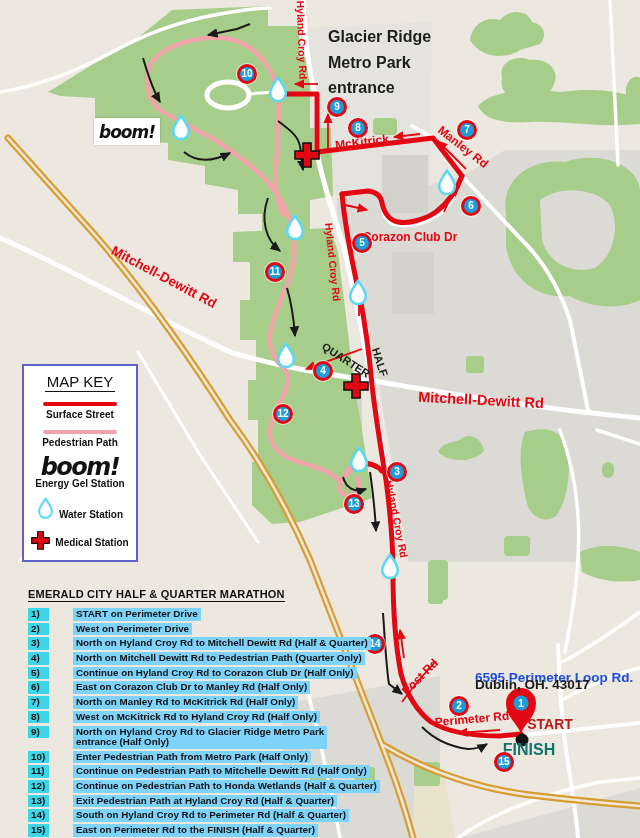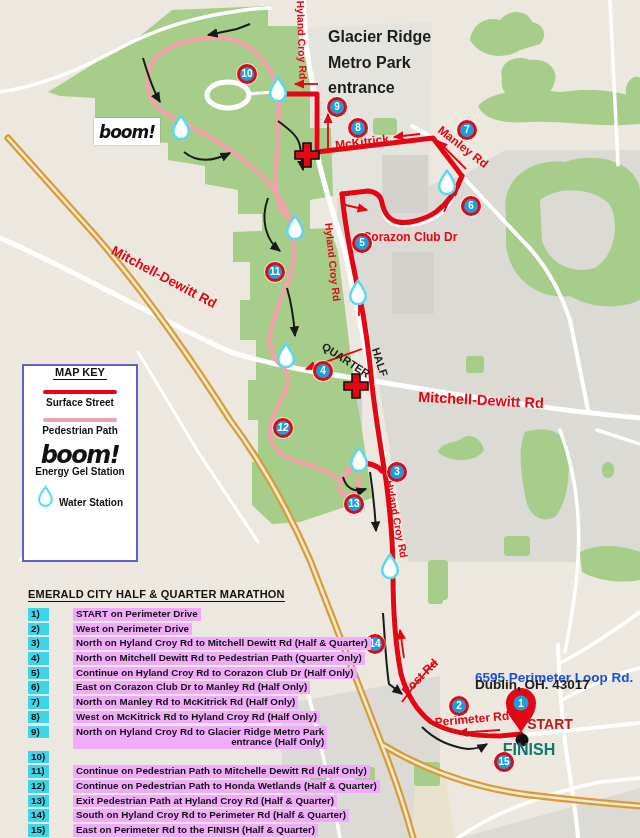--- a/index.html
+++ b/index.html
@@ -17,38 +17,38 @@
   
   .water,.med{position:absolute;transform:translate(-50%,-50%);}
   
   .boom-box{position:absolute;left:94px;top:118px;width:66px;height:27px;background:#fff;
       display:flex;align-items:center;justify-content:center;box-shadow:0 0 2px rgba(0,0,0,.25);}
   .boom-text{font-family:"DejaVu Sans",sans-serif;font-style:italic;font-weight:bold;
       letter-spacing:-1px;color:#111;font-size:17px;}
   
   .key{position:absolute;left:22px;top:364px;width:112px;height:194px;background:#fff;
       border:2px solid #5f62c9;display:flex;flex-direction:column;align-items:center;}
-  .key-title{font-size:11px;font-weight:bold;color:#111;
+  .key-title{font-size:15px;font-weight:normal;color:#111;margin-top:7px;
       border-bottom:1.5px solid #111;padding:0 2px 1px;}
   .key-line{width:74px;height:4px;border-radius:2px;margin-top:10px;}
   .key-line.red{background:#e30613;}
   .key-line.pink{background:#f0a3a8;}
   .key-label{font-size:10px;font-weight:bold;color:#111;margin-top:3px;}
   .key-boom{font-family:"DejaVu Sans",sans-serif;font-style:italic;font-weight:bold;
       letter-spacing:-1.5px;font-size:24px;color:#111;margin-top:8px;line-height:22px;}
   .key-row{display:flex;align-items:center;gap:5px;margin-top:8px;}
   
   .dirs{position:absolute;left:28px;top:584px;width:410px;}
   .dirs-title{font-size:11px;font-weight:bold;color:#111;letter-spacing:.2px;
       border-bottom:1.5px solid #111;display:inline-block;padding-bottom:1px;margin-bottom:6px;}
   .dir-row{display:flex;align-items:flex-start;margin-bottom:2.2px;
       font-size:9.8px;line-height:10.5px;font-weight:bold;color:#111;}
   .dir-num{flex:0 0 15px;background:#3fd5e9;padding:1px 3px;margin-right:24px;}
-  .dir-text{background:#f0abfc;padding:1px 3px;white-space:pre-line;
-      -webkit-box-decoration-break:clone;box-decoration-break:clone;text-align:right;}
+  .dir-text{background:#7dd3fc;padding:1px 3px;white-space:pre-line;
+      -webkit-box-decoration-break:clone;box-decoration-break:clone;}
 </style>
 </head>
 <body>
 
 <div id="stage">
 
   <svg id="basemap" width="640" height="838" viewBox="0 0 640 838">
     <defs>
       <marker id="ra" viewBox="0 0 10 10" refX="8" refY="5" markerWidth="6.5" markerHeight="6.5" orient="auto-start-reverse">
         <path d="M0,1 L9,5 L0,9 Z" fill="#e30613"></path>
@@ -224,21 +224,21 @@
       <div class="wp" style="left: 459px; top: 706px;">2</div>
       <div class="wp" style="left: 397px; top: 472px;">3</div>
       <div class="wp" style="left: 323px; top: 371px;">4</div>
       <div class="wp" style="left: 362px; top: 243px;">5</div>
       <div class="wp" style="left: 471px; top: 206px;">6</div>
       <div class="wp" style="left: 467px; top: 130px;">7</div>
       <div class="wp" style="left: 358px; top: 128px;">8</div>
       <div class="wp" style="left: 337px; top: 107px;">9</div>
       <div class="wp" style="left: 239px; top: 74px; margin-left: 8px;">10</div>
       <div class="wp" style="left: 275px; top: 272px;">11</div>
-      <div class="wp" style="left: 283px; top: 428px; font-style: italic;">12</div>
+      <div class="wp" style="left: 283px; top: 414px;">12</div>
       <div class="wp" style="left: 354px; top: 504px;">13</div>
       <div class="wp" style="left: 375px; top: 644px;">14</div>
       <div class="wp" style="left: 504px; top: 762px;">15</div>
     </div>
 
   <div class="key">
     <div class="key-title">MAP KEY</div>
     <div class="key-line red"></div>
     <div class="key-label">Surface Street</div>
     <div class="key-line pink"></div>
@@ -246,20 +246,28 @@
     <div class="key-boom">boom!</div>
     <div class="key-label" style="margin-top:0;">Energy Gel Station</div>
     <div class="key-row">
       <span>
         <svg viewBox="0 0 24 30" width="17" height="22">
             <path d="M12 2 C12 2 3 14 3 20 a9 9 0 0 0 18 0 C21 14 12 2 12 2 Z" fill="#fff" stroke="#5cd9f2" stroke-width="3"></path>
           </svg>
       </span>
       <span class="key-label" style="margin-top:9px;">Water Station</span>
     </div>
+    <div class="key-row">
+      <span>
+        <svg viewBox="0 0 26 26" width="19" height="19">
+            <path d="M9 1 H17 V9 H25 V17 H17 V25 H9 V17 H1 V9 H9 Z" fill="#e30613" stroke="#111" stroke-width="1.6"></path>
+          </svg>
+      </span>
+      <span class="key-label" style="margin-top:0;">Medical Station</span>
+    </div>
   </div>
 
   <div class="dirs">
     <div class="dirs-title">EMERALD CITY HALF &amp; QUARTER MARATHON</div>
     <div id="dir-list">
         <div class="dir-row">
           <span class="dir-num">1)</span>
           <span class="dir-text">START on Perimeter Drive</span>
         </div>
         <div class="dir-row">
@@ -290,20 +298,21 @@
           <span class="dir-num">8)</span>
           <span class="dir-text">West on McKitrick Rd to Hyland Croy Rd (Half Only)</span>
         </div>
         <div class="dir-row">
           <span class="dir-num">9)</span>
           <span class="dir-text">North on Hyland Croy Rd to Glacier Ridge Metro Park
 entrance (Half Only)</span>
         </div>
         <div class="dir-row">
           <span class="dir-num">10)</span>
+          <span class="dir-text">Enter Pedestrian Path from Metro Park (Half Only)</span>
         </div>
         <div class="dir-row">
           <span class="dir-num">11)</span>
           <span class="dir-text">Continue on Pedestrian Path to Mitchelle Dewitt Rd (Half Only)</span>
         </div>
         <div class="dir-row">
           <span class="dir-num">12)</span>
           <span class="dir-text">Continue on Pedestrian Path to Honda Wetlands (Half &amp; Quarter)</span>
         </div>
         <div class="dir-row">

